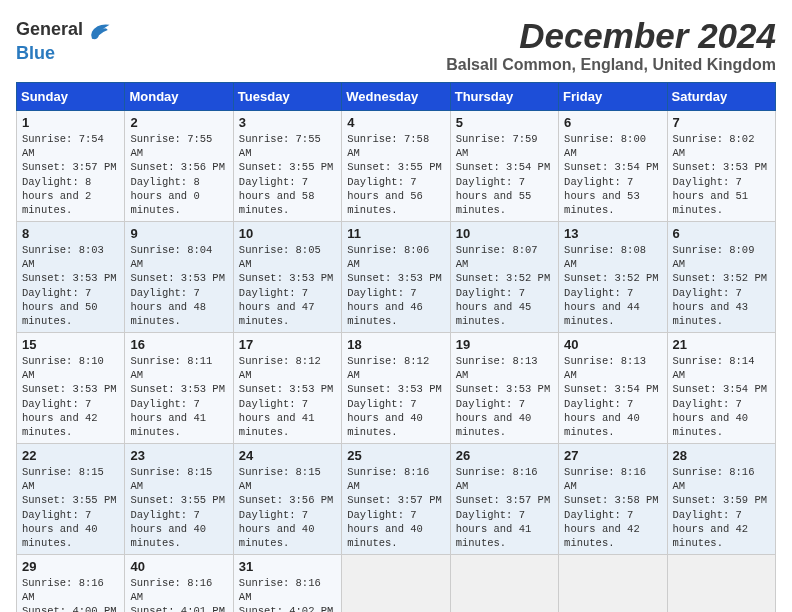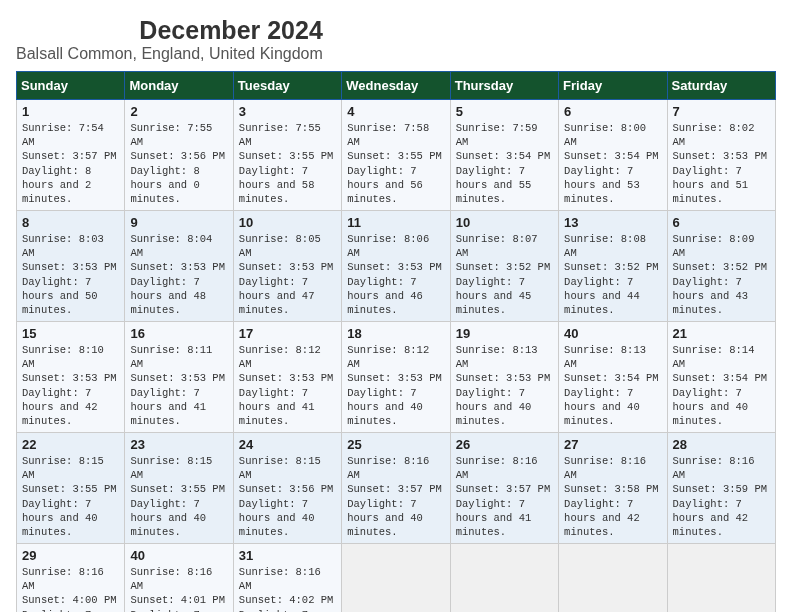--- a/index.html
+++ b/index.html
@@ -29,36 +29,37 @@
     }
     .logo-icon {
       width: 28px;
       height: 28px;
       margin-left: 2px;
     }
     .title-block {
       text-align: right;
     }
     .title-block h1 {
-      font-size: 25px;
+      font-size: 35px;
       font-weight: bold;
       color: #333;
+      font-style: italic;
     }
     .title-block h2 {
       font-size: 16px;
-      font-weight: normal;
+      font-weight: bold;
       color: #555;
     }
     .calendar {
       width: 100%;
       border-collapse: collapse;
       font-size: 11px;
     }
     .calendar thead tr th {
-      background-color: #14532d;
+      background-color: #1d4ed8;
       color: #fff;
       padding: 6px 4px;
       text-align: left;
       font-size: 13px;
       font-weight: bold;
       border: 1px solid #1a5a9f;
     }
     .calendar tbody tr td {
       border: 1px solid #ccc;
       vertical-align: top;
@@ -87,20 +88,31 @@
       font-family: Liberation Mono, monospace;
     }
     .empty-cell {
       background: #f0f0f0 !important;
     }
   </style>
 </head>
 <body>
 
 <div class="header">
+  <div class="logo">
+    <div>
+      <div style="display:flex;align-items:center;">
+        <span class="logo-text">General</span>
+        <svg class="logo-icon" viewBox="0 0 32 32">
+          <path d="M8 18 Q14 8 28 10 Q22 14 18 16 Q24 12 26 16 Q20 18 16 22 Q14 28 8 26 Q6 22 8 18Z" fill="#2a7abf"></path>
+        </svg>
+      </div>
+      <span class="logo-text" style="color:#2a7abf;">Blue</span>
+    </div>
+  </div>
   <div class="title-block">
     <h1>December 2024</h1>
     <h2>Balsall Common, England, United Kingdom</h2>
   </div>
 </div>
 
 <table class="calendar">
   <thead>
     <tr>
     <th>Sunday</th>

